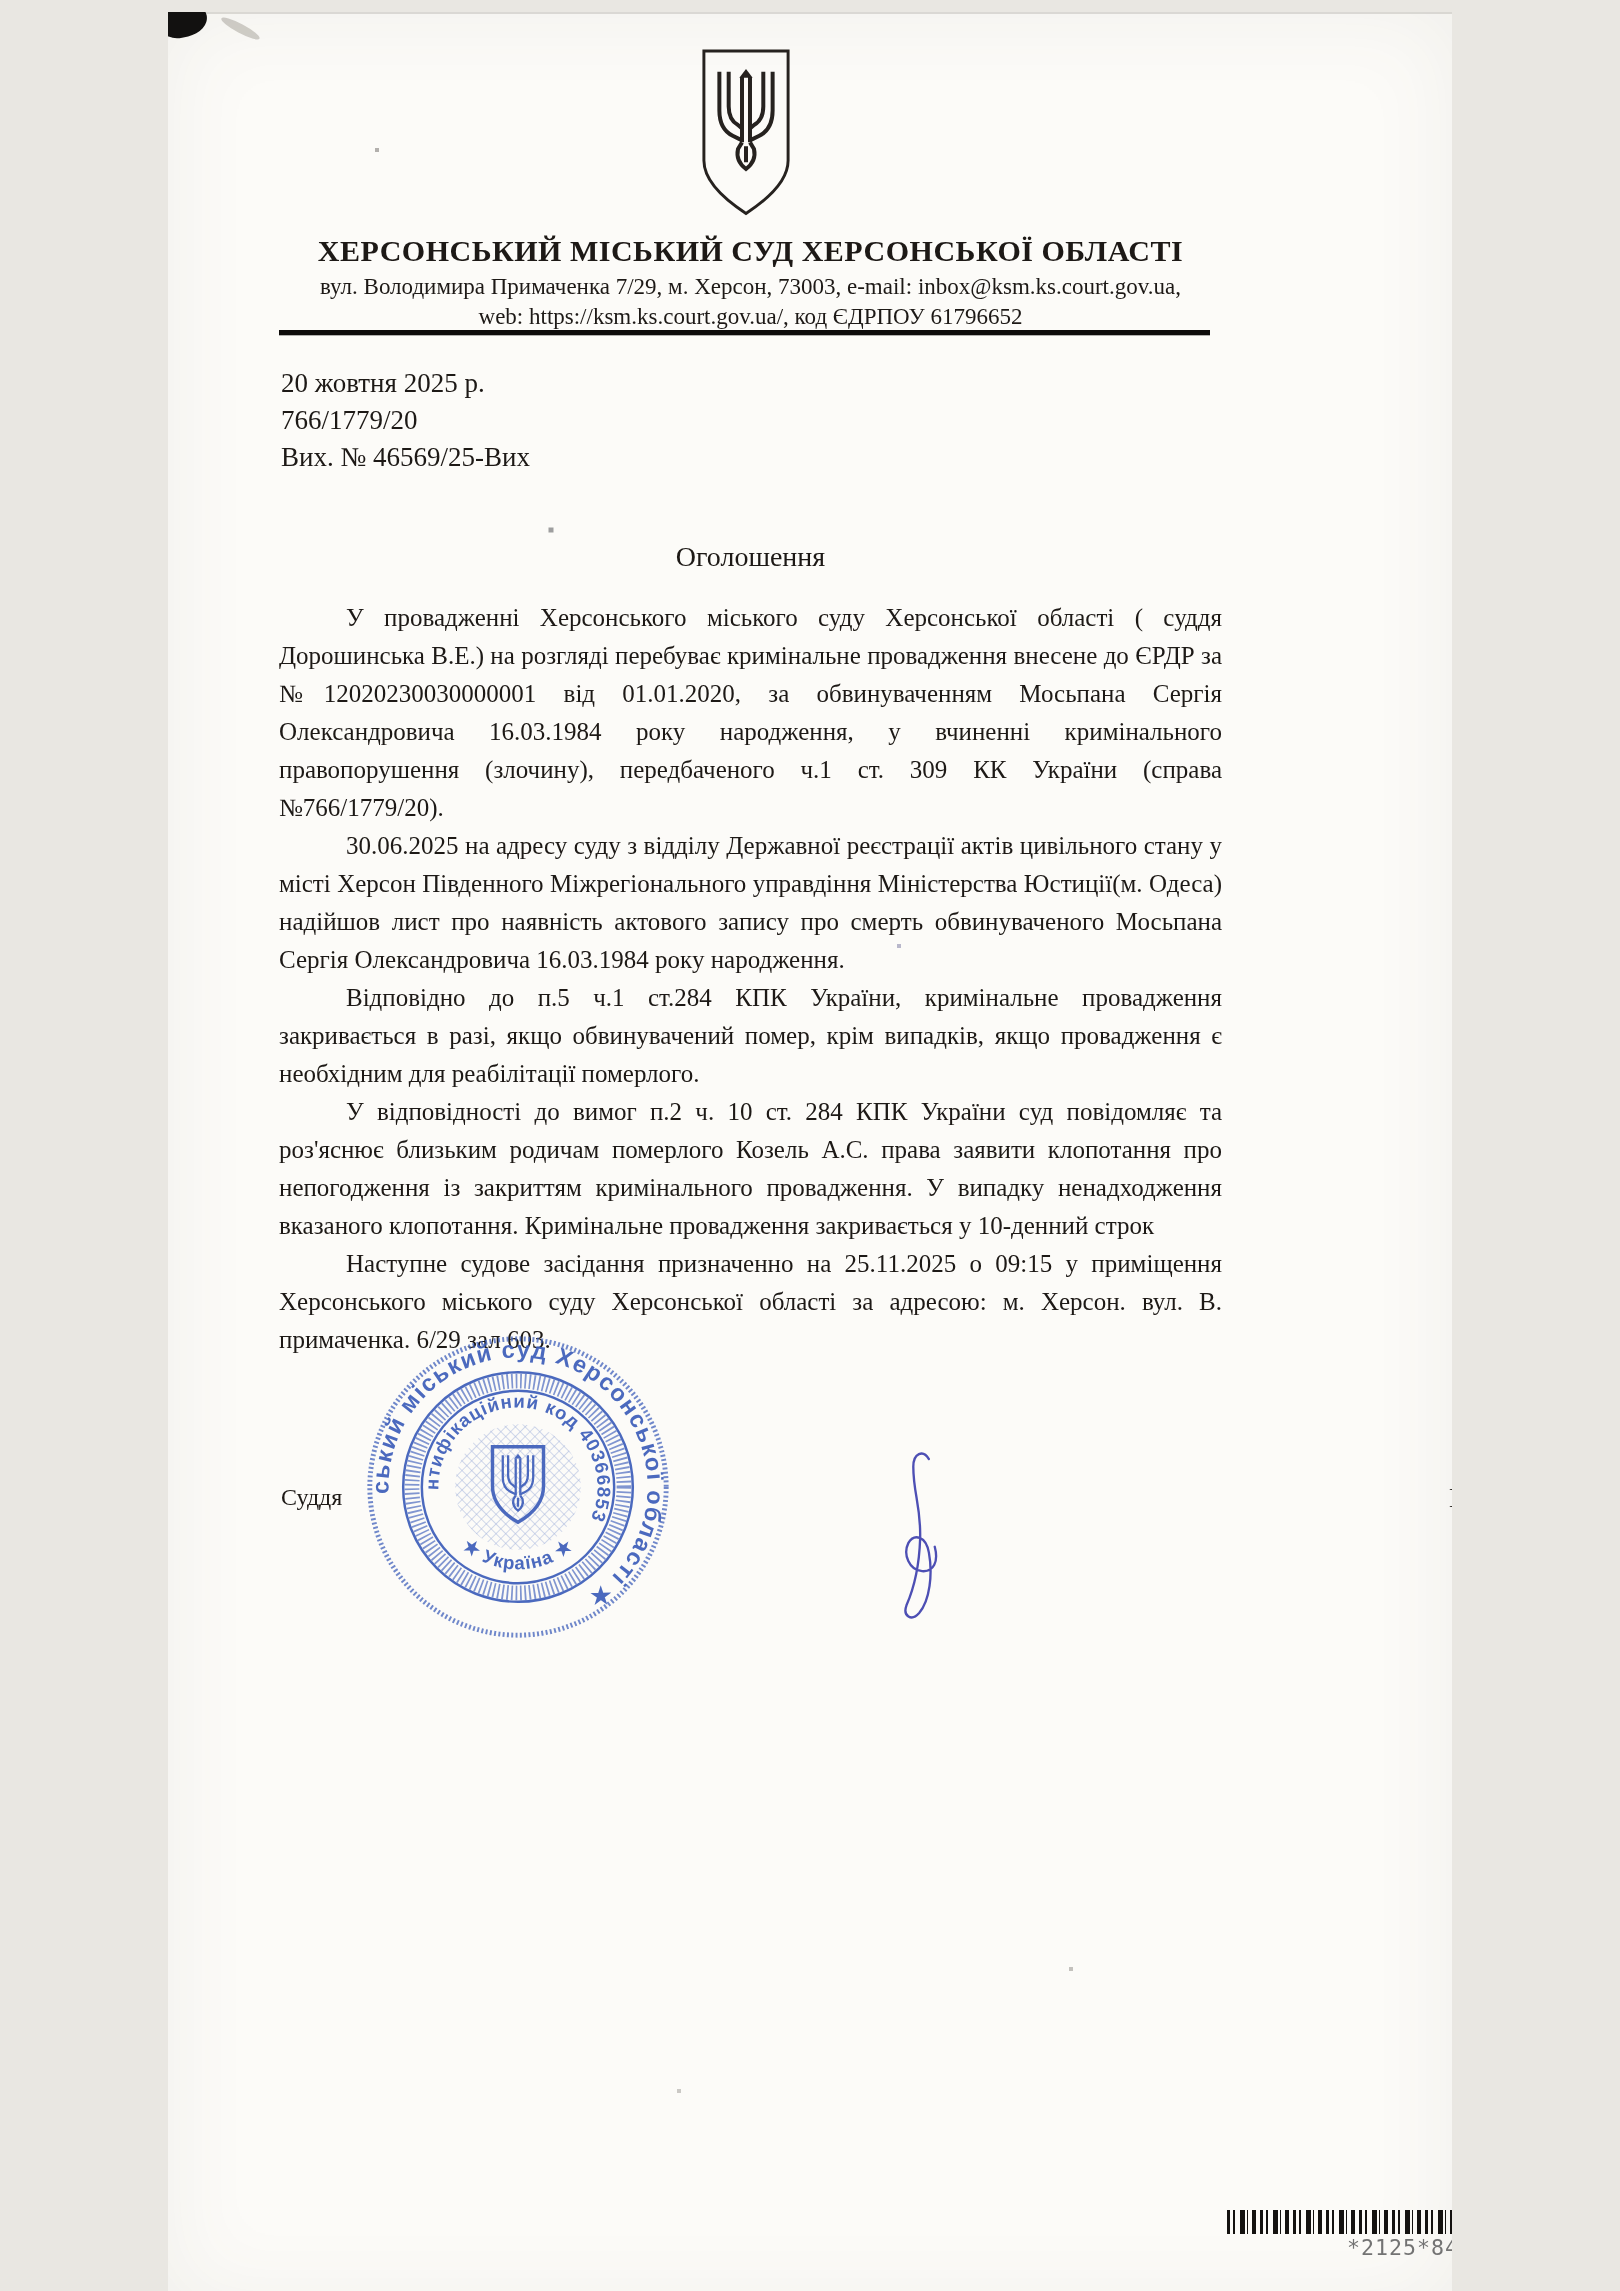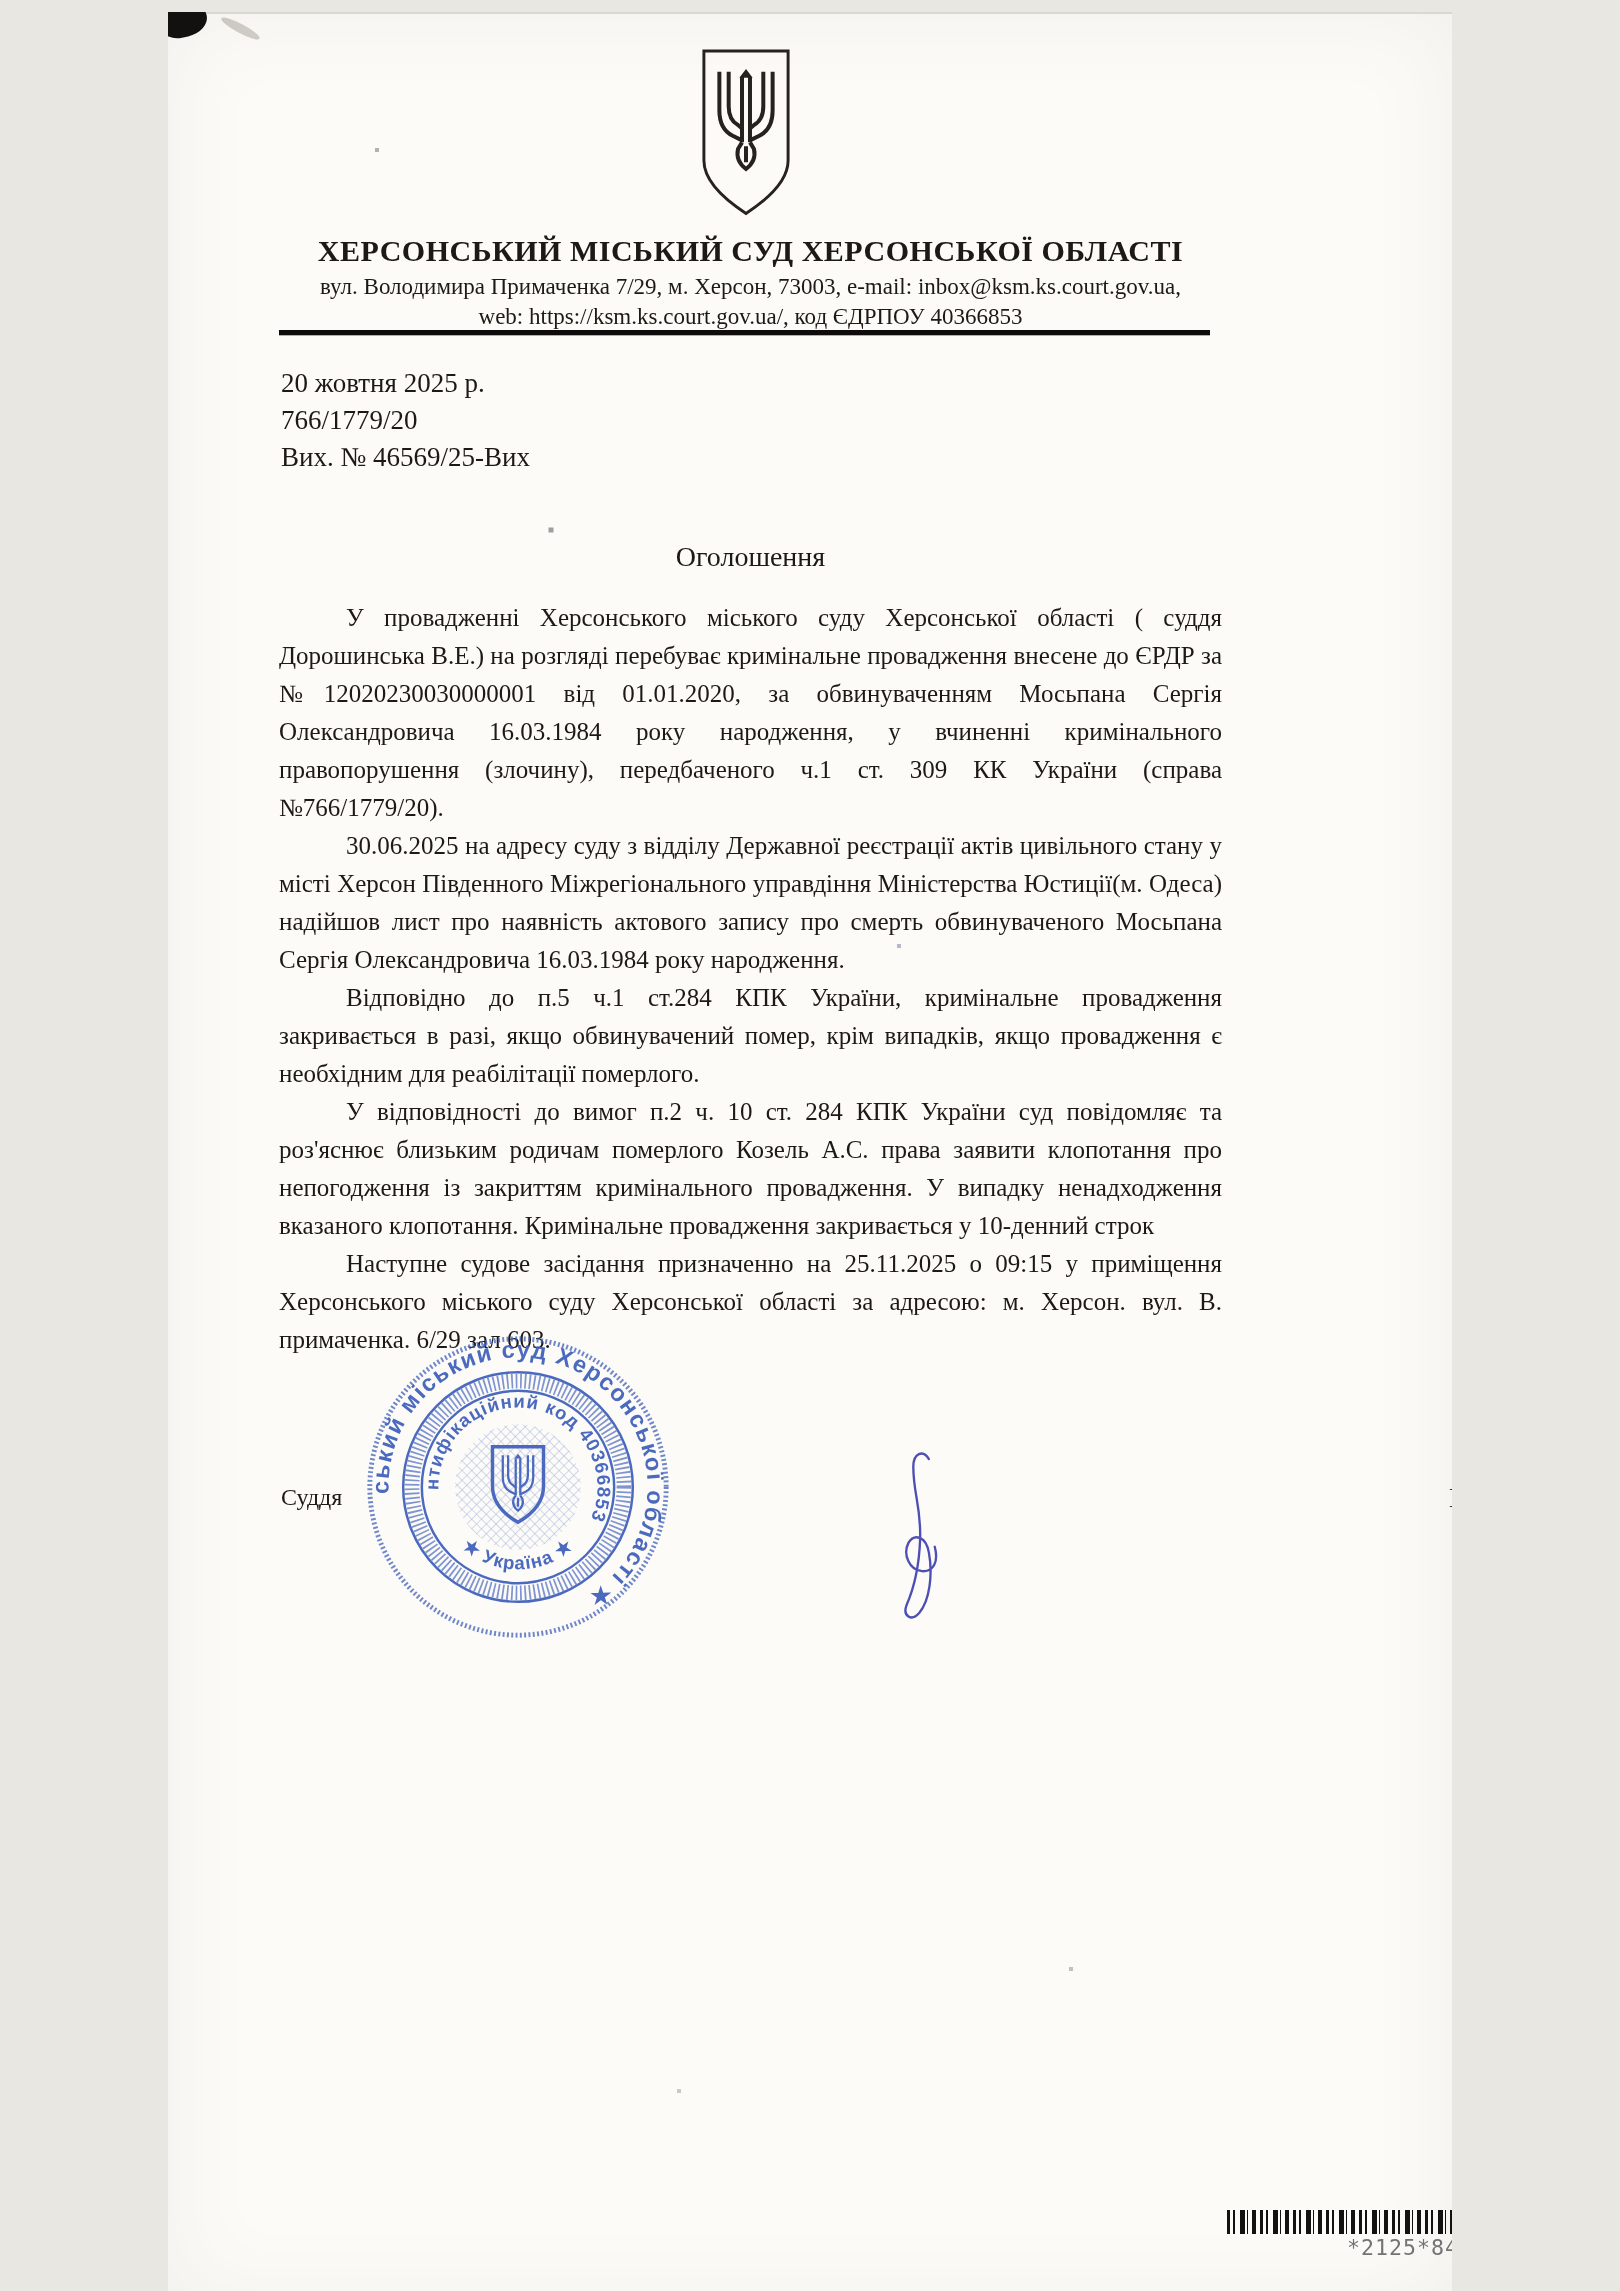--- a/index.html
+++ b/index.html
@@ -91,21 +91,21 @@
         </g>
         <path d="M50,0 L40,13 H60 Z" fill="currentColor"></path>
       </symbol>
     </defs>
     <path d="M9,4 H95 V116 Q95,142 52,170 Q9,142 9,116 Z" fill="none" stroke="#26221f" stroke-width="3"></path>
     <use href="#tryzub" x="18" y="14" width="68" height="126" style="color:#26221f"></use>
   </svg>
 
   <div class="court-name">ХЕРСОНСЬКИЙ МІСЬКИЙ СУД ХЕРСОНСЬКОЇ ОБЛАСТІ</div>
   <div class="hdr-line addr">вул. Володимира Примаченка  7/29, м. Херсон, 73003, e-mail: inbox@ksm.ks.court.gov.ua,</div>
-  <div class="hdr-line web">web: https://ksm.ks.court.gov.ua/, код ЄДРПОУ 40366853</div>
+  <div class="hdr-line web">web: https://ksm.ks.court.gov.ua/, код ЄДРПОУ 61796652</div>
   <div class="rule"></div>
 
   <div class="ref">
     <div>20 жовтня 2025 р.</div>
     <div>766/1779/20</div>
     <div>Вих. № 46569/25-Вих</div>
   </div>
 
   <div class="doc-title">Оголошення</div>
 

